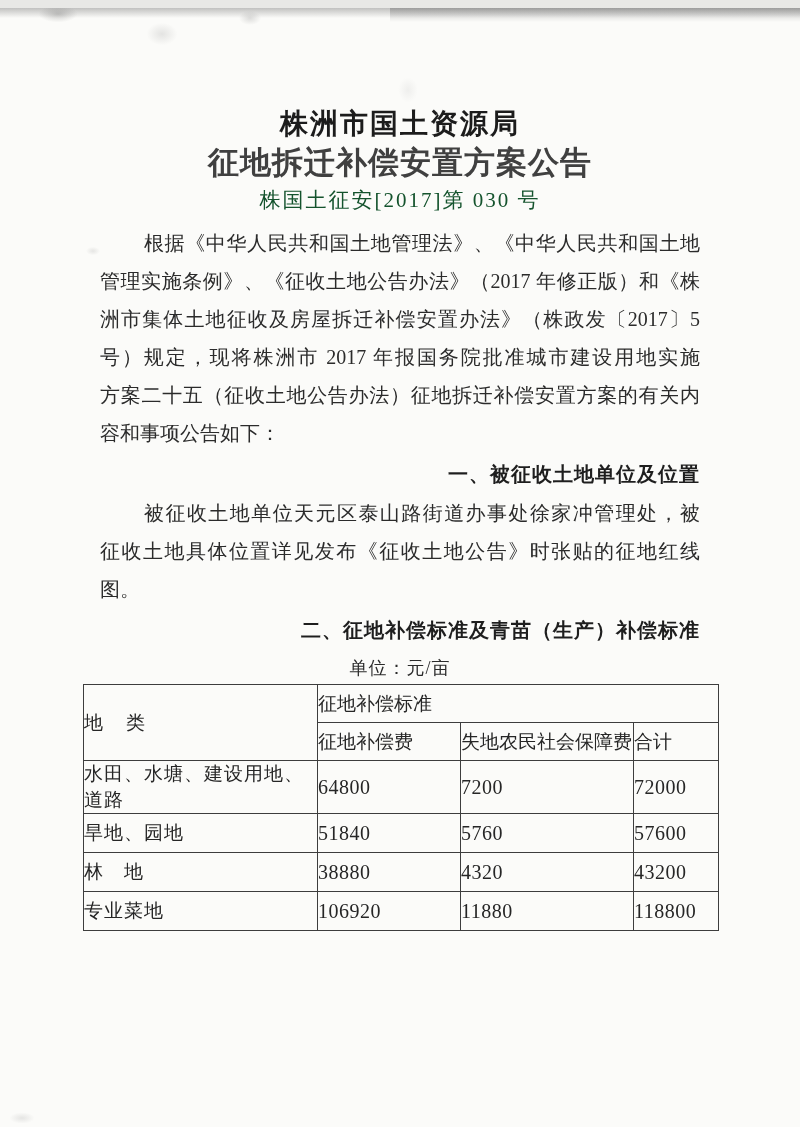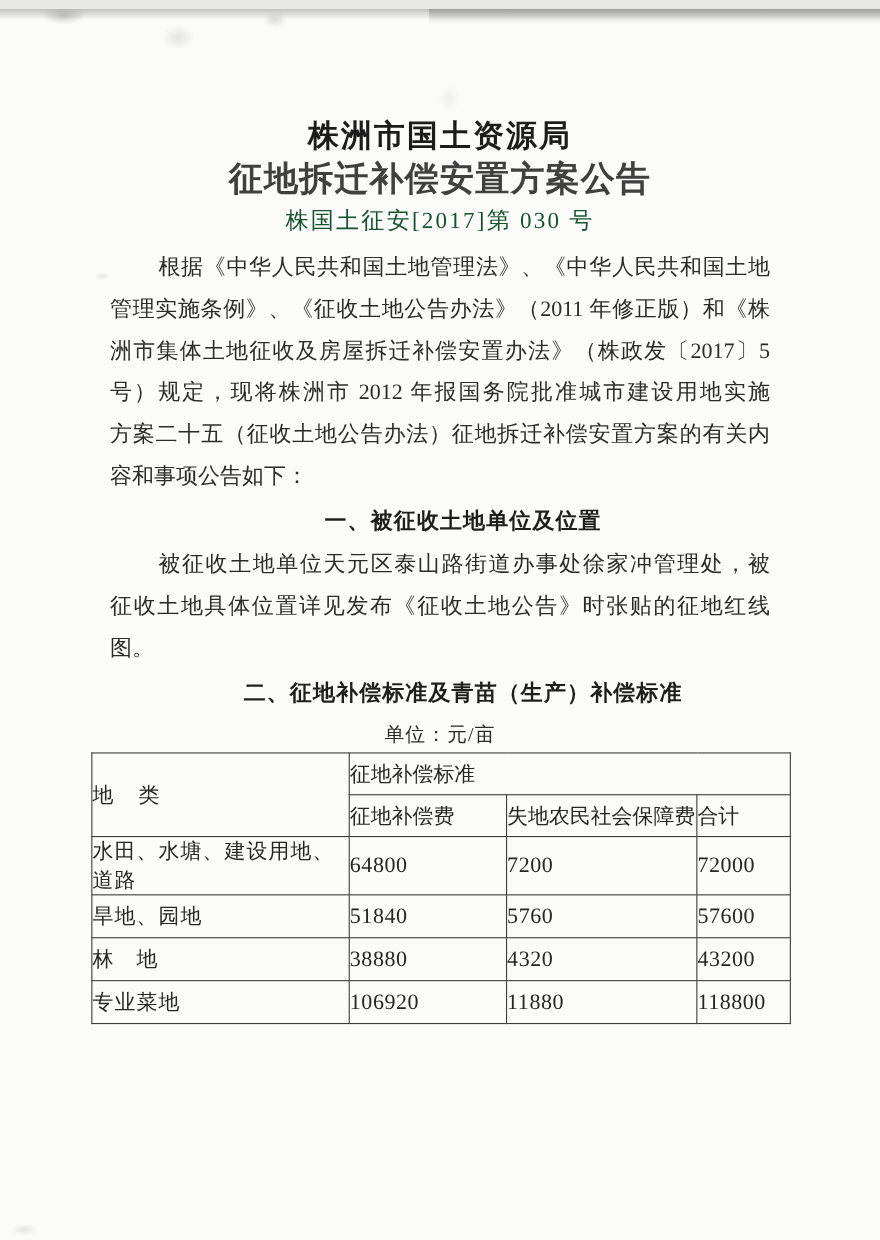--- a/index.html
+++ b/index.html
@@ -45,21 +45,21 @@
   .bline {
     height:38px; line-height:38px; font-size:20px; color:#2b2b2b;
     text-align:justify; text-align-last:justify; overflow:hidden;
   }
   .bline.partial { text-align:right; text-align-last:left; }
   .bline.indent { text-indent:44px; }
   .heading {
     height:40px; line-height:40px; font-size:20px; font-weight:bold;
     color:#1e1e1e; text-indent:42px; margin-top:2px;
     font-family:"Liberation Sans", sans-serif; letter-spacing:1px;
-    text-align:center; overflow:hidden;
+    text-align:right; overflow:hidden;
   }
   .unit-label {
     height:36px; line-height:36px; font-size:18px; text-align:center;
     color:#2b2b2b; letter-spacing:1px;
   }
   
   table.comp {
     position:absolute; left:83px; top:676px; width:635px; height:231px;
     border-collapse:collapse; table-layout:fixed; font-size:19px; color:#262626;
   }
@@ -80,23 +80,23 @@
   <div class="top-shadow"></div>
   <div class="top-shadow-right"></div>
   <div class="smudges"></div>
 
   <div class="title1">株洲市国土资源局</div>
   <div class="title2">征地拆迁补偿安置方案公告</div>
   <div class="docnum">株国土征安[2017]第 030 号</div>
 
   <div class="textcol">
     <div class="bline indent">根据《中华人民共和国土地管理法》、《中华人民共和国土地</div>
-    <div class="bline">管理实施条例》、《征收土地公告办法》（2011 年修正版）和《株</div>
+    <div class="bline">管理实施条例》、《征收土地公告办法》（2017 年修正版）和《株</div>
     <div class="bline">洲市集体土地征收及房屋拆迁补偿安置办法》（株政发〔2017〕5</div>
-    <div class="bline">号）规定，现将株洲市 2012 年报国务院批准城市建设用地实施</div>
+    <div class="bline">号）规定，现将株洲市 2017 年报国务院批准城市建设用地实施</div>
     <div class="bline">方案二十五（征收土地公告办法）征地拆迁补偿安置方案的有关内</div>
     <div class="bline partial">容和事项公告如下：</div>
 
     <div class="heading">一、被征收土地单位及位置</div>
 
     <div class="bline indent">被征收土地单位天元区泰山路街道办事处徐家冲管理处，被</div>
     <div class="bline">征收土地具体位置详见发布《征收土地公告》时张贴的征地红线</div>
     <div class="bline partial">图。</div>
 
     <div class="heading">二、征地补偿标准及青苗（生产）补偿标准</div>

